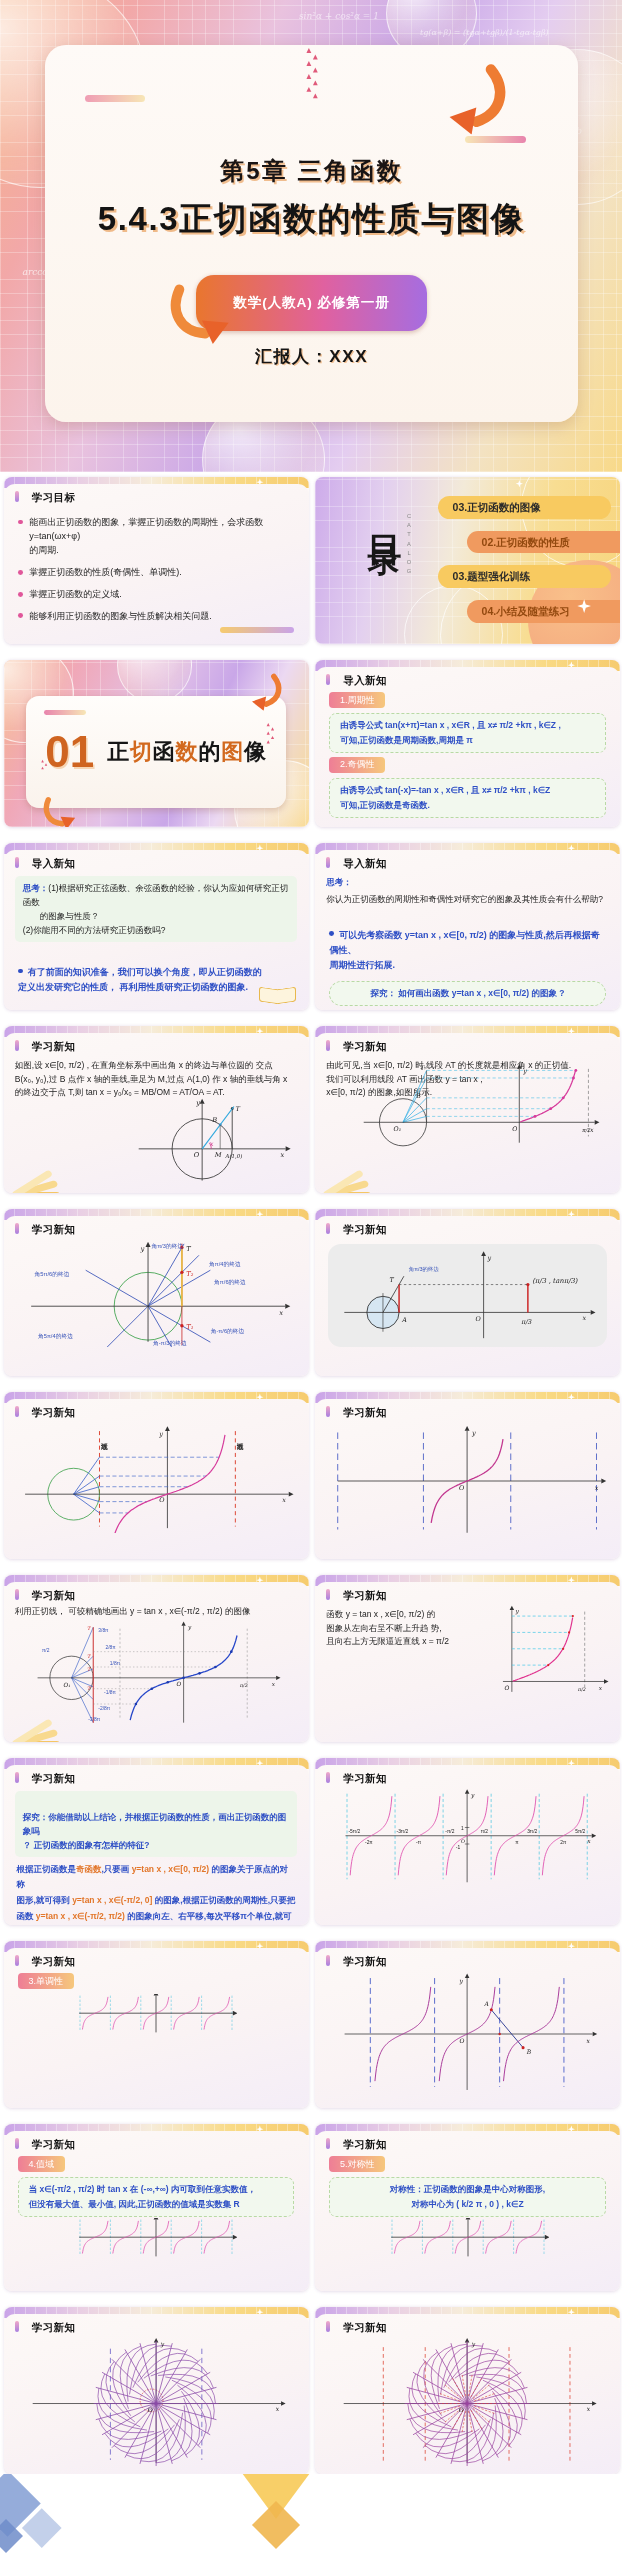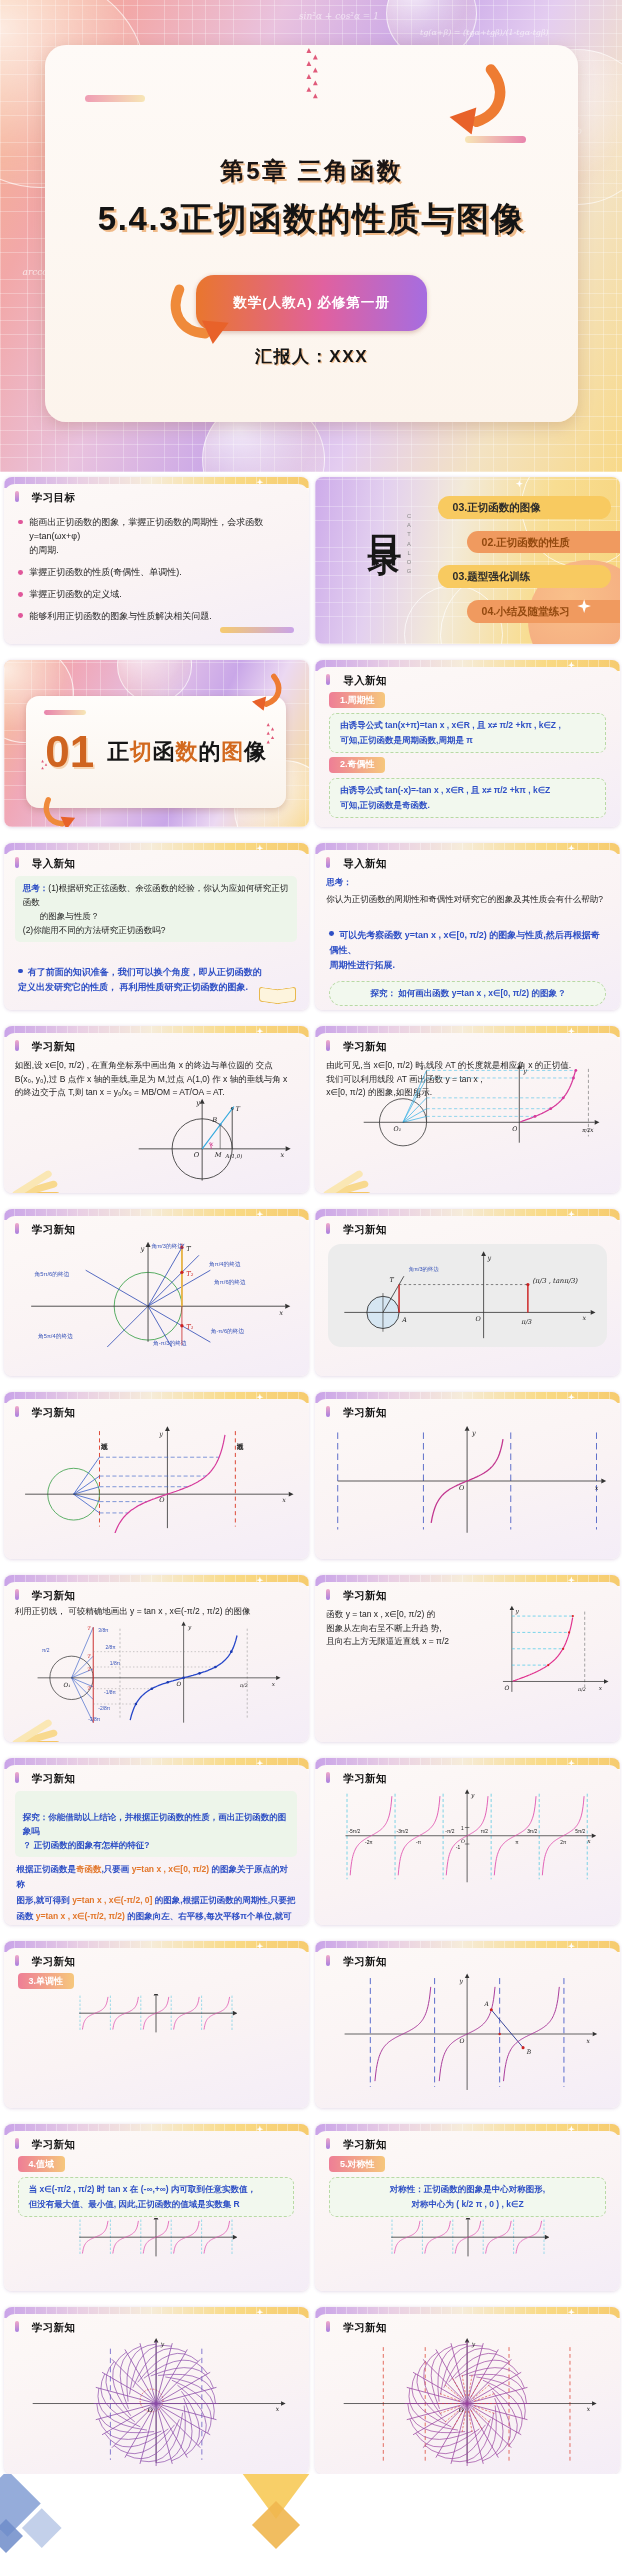--- a/index.html
+++ b/index.html
@@ -55,21 +55,21 @@
     linear-gradient(90deg,#c9a3e8 0%,#e9cfe4 25%,#f6ecda 48%,#f9da85 75%,#f6cb6e 100%)}
   .spark{position:absolute;background:#fff;width:7.3px;height:7.3px;top:1.6px;right:45px;
     clip-path:polygon(50% 0,62% 38%,100% 50%,62% 62%,50% 100%,38% 62%,0 50%,38% 38%)}
   .spark.big{width:13.7px;height:13.7px}
   .sb{position:absolute;top:7.3px;left:0;right:0;bottom:0;border-radius:11.3px 11.3px 8px 8px;
     background:linear-gradient(165deg,#fdf9f7 0%,#faf3f4 55%,#f4edf7 100%);padding:6.5px 11.3px 0;box-sizing:border-box}
   .hd{display:flex;align-items:flex-start;gap:13px;height:16px}
   .hp{width:4px;height:11.3px;border-radius:2.4px;background:linear-gradient(180deg,#f0a8c8,#a87fe0)}
   .ht{font-size:10.5px;font-weight:bold;color:#141414;letter-spacing:0.4px}
   .tag{display:inline-block;margin:2.4px 0 3.2px 3.2px;padding:1.6px 10.5px;border-radius:4px;
-    background:linear-gradient(90deg,#ee7e96,#f6c77c);color:#fff;font-size:9px;font-weight:bold}
+    background:linear-gradient(90deg,#ee7e96,#f6c77c);color:#fff;font-size:9px;font-weight:normal}
   .gbox{border:1.2px dashed #b9d9a5;background:#f2f8ee;border-radius:7.3px;padding:4px 9.7px;margin:1.6px 3.2px;
     color:#2e4fc5;font-size:8.5px;line-height:1.75;font-weight:bold}
   .center{text-align:center}
   .tbox{background:#edf5ea;border-radius:4.9px;padding:4.9px 8px;margin:3.2px 0;font-size:8.5px;line-height:1.65;color:#222}
   .body-text{font-size:8.5px;color:#1d1d1d;line-height:1.62;margin-top:3.2px}
   .dot{display:inline-block;width:4.9px;height:4.9px;border-radius:50%;background:#2e4fc5;margin-right:4.9px;vertical-align:1.6px}
   .pt{font-size:9px;line-height:1.7;margin-top:8px;padding:0 3.2px}
   .obj{list-style:none;margin:8px 0 0;padding:0 3.2px;font-size:9px;color:#222;line-height:1.6}
   .obj li{position:relative;padding-left:11.3px;margin-bottom:7.3px}
   .obj li::before{content:"";position:absolute;left:0;top:4.9px;width:4.9px;height:4.9px;border-radius:50%;background:#e0569a}

